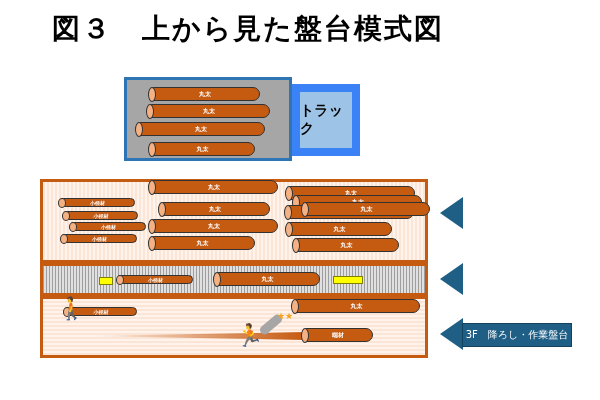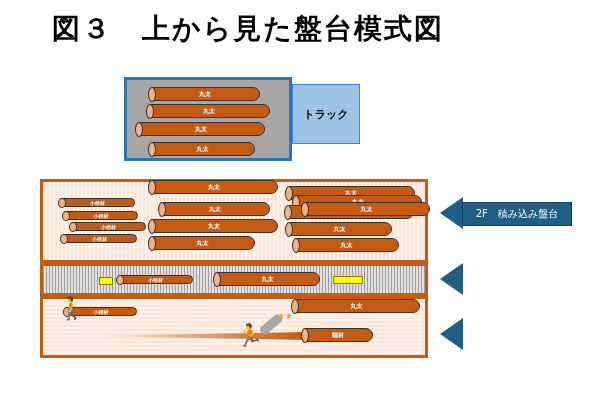--- a/index.html
+++ b/index.html
@@ -1,19 +1,19 @@
 <!DOCTYPE html>
 <html><head>
 <meta charset="utf-8">
 <style>
   html,body{margin:0;padding:0;background:#fff;}
   body{width:600px;height:400px;position:relative;overflow:hidden;font-family:"DejaVu Sans",sans-serif;}
   .title{position:absolute;left:0;width:496px;top:10px;text-align:center;font-size:28px;font-weight:bold;letter-spacing:2px;color:#000;}
   .truckyard{position:absolute;left:124px;top:77px;width:168px;height:84px;background:#a6a6a6;border:3px solid #2e75b6;box-sizing:border-box;}
-  .truck{position:absolute;left:292px;top:84px;width:68px;height:60px;background:#9dc3e6;border:1px solid #3b82f6;box-sizing:border-box;display:flex;align-items:center;justify-content:center;font-size:11px;font-weight:bold;}
+  .truck{position:absolute;left:292px;top:84px;width:68px;height:72px;background:#9dc3e6;border:8px solid #3b82f6;box-sizing:border-box;display:flex;align-items:center;justify-content:center;font-size:14px;font-weight:bold;}
   .log{position:absolute;height:14px;background:#c55a11;border:1.5px solid #333;border-radius:4px 7px 7px 4px;box-sizing:border-box;display:flex;align-items:center;justify-content:center;color:#fff;font-size:6px;font-weight:bold;}
   .log::before{content:"";position:absolute;left:-3px;top:-1.5px;width:8px;height:calc(100% + 3px);background:#f4b183;border:1.5px solid #333;border-radius:50%;box-sizing:border-box;}
   .log.small{height:9px;font-size:5px;}
   .deck{position:absolute;left:40px;width:388px;box-sizing:border-box;border:3px solid #c55a11;}
   .deck2{top:179px;height:84px;background:repeating-linear-gradient(90deg,#fbe5d6 0 2px,#fff3ec 2px 4px);}
   .roller{top:263px;height:33px;background:repeating-linear-gradient(90deg,#9e9e9e 0 1px,#e0e0e0 1px 3px);}
   .deck3{top:296px;height:62px;background:repeating-linear-gradient(0deg,#fbe5d6 0 2px,#fff3ec 2px 4px);}
   .label-arrow{position:absolute;left:440px;width:130px;height:30px;}
   .label-arrow .body{position:absolute;left:22px;top:5px;width:108px;height:22px;background:#1f5f86;border:1px solid #12425e;color:#fff;font-size:10px;display:flex;align-items:center;justify-content:center;white-space:pre;}
   .label-arrow .head{position:absolute;left:0;top:0;width:0;height:0;border-top:16px solid transparent;border-bottom:16px solid transparent;border-right:23px solid #1f5f86;}
@@ -63,20 +63,20 @@
 <div class="log small" style="left:65px;top:307px;width:72px;">小径材</div>
 <div style="position:absolute;left:85px;top:332px;width:220px;height:8px;background:linear-gradient(90deg,rgba(197,90,17,0),#c55a11);clip-path:polygon(0 50%,100% 0,100% 100%);"></div>
 <div class="log" style="left:303px;top:328px;width:70px;">端材</div>
 <div class="person" style="left:58px;top:298px;">🚶</div>
 <div class="person" style="left:236px;top:325px;">🏃</div>
 <div style="position:absolute;left:258px;top:320px;width:26px;height:9px;background:#a6a6a6;border-radius:5px;transform:rotate(-40deg);"></div>
 <div class="stars" style="left:277px;top:312px;">★★</div>
 
 <div class="label-arrow" style="top:197px;">
     <div class="head"></div>
-    <div class="body">2F　積み込み盤台</div>
   </div>
 <div class="label-arrow" style="top:263px;">
     <div class="head"></div>
   </div>
 <div class="label-arrow" style="top:318px;">
     <div class="head"></div>
+    <div class="body">3F　降ろし・作業盤台</div>
   </div>
 
 </body></html>

